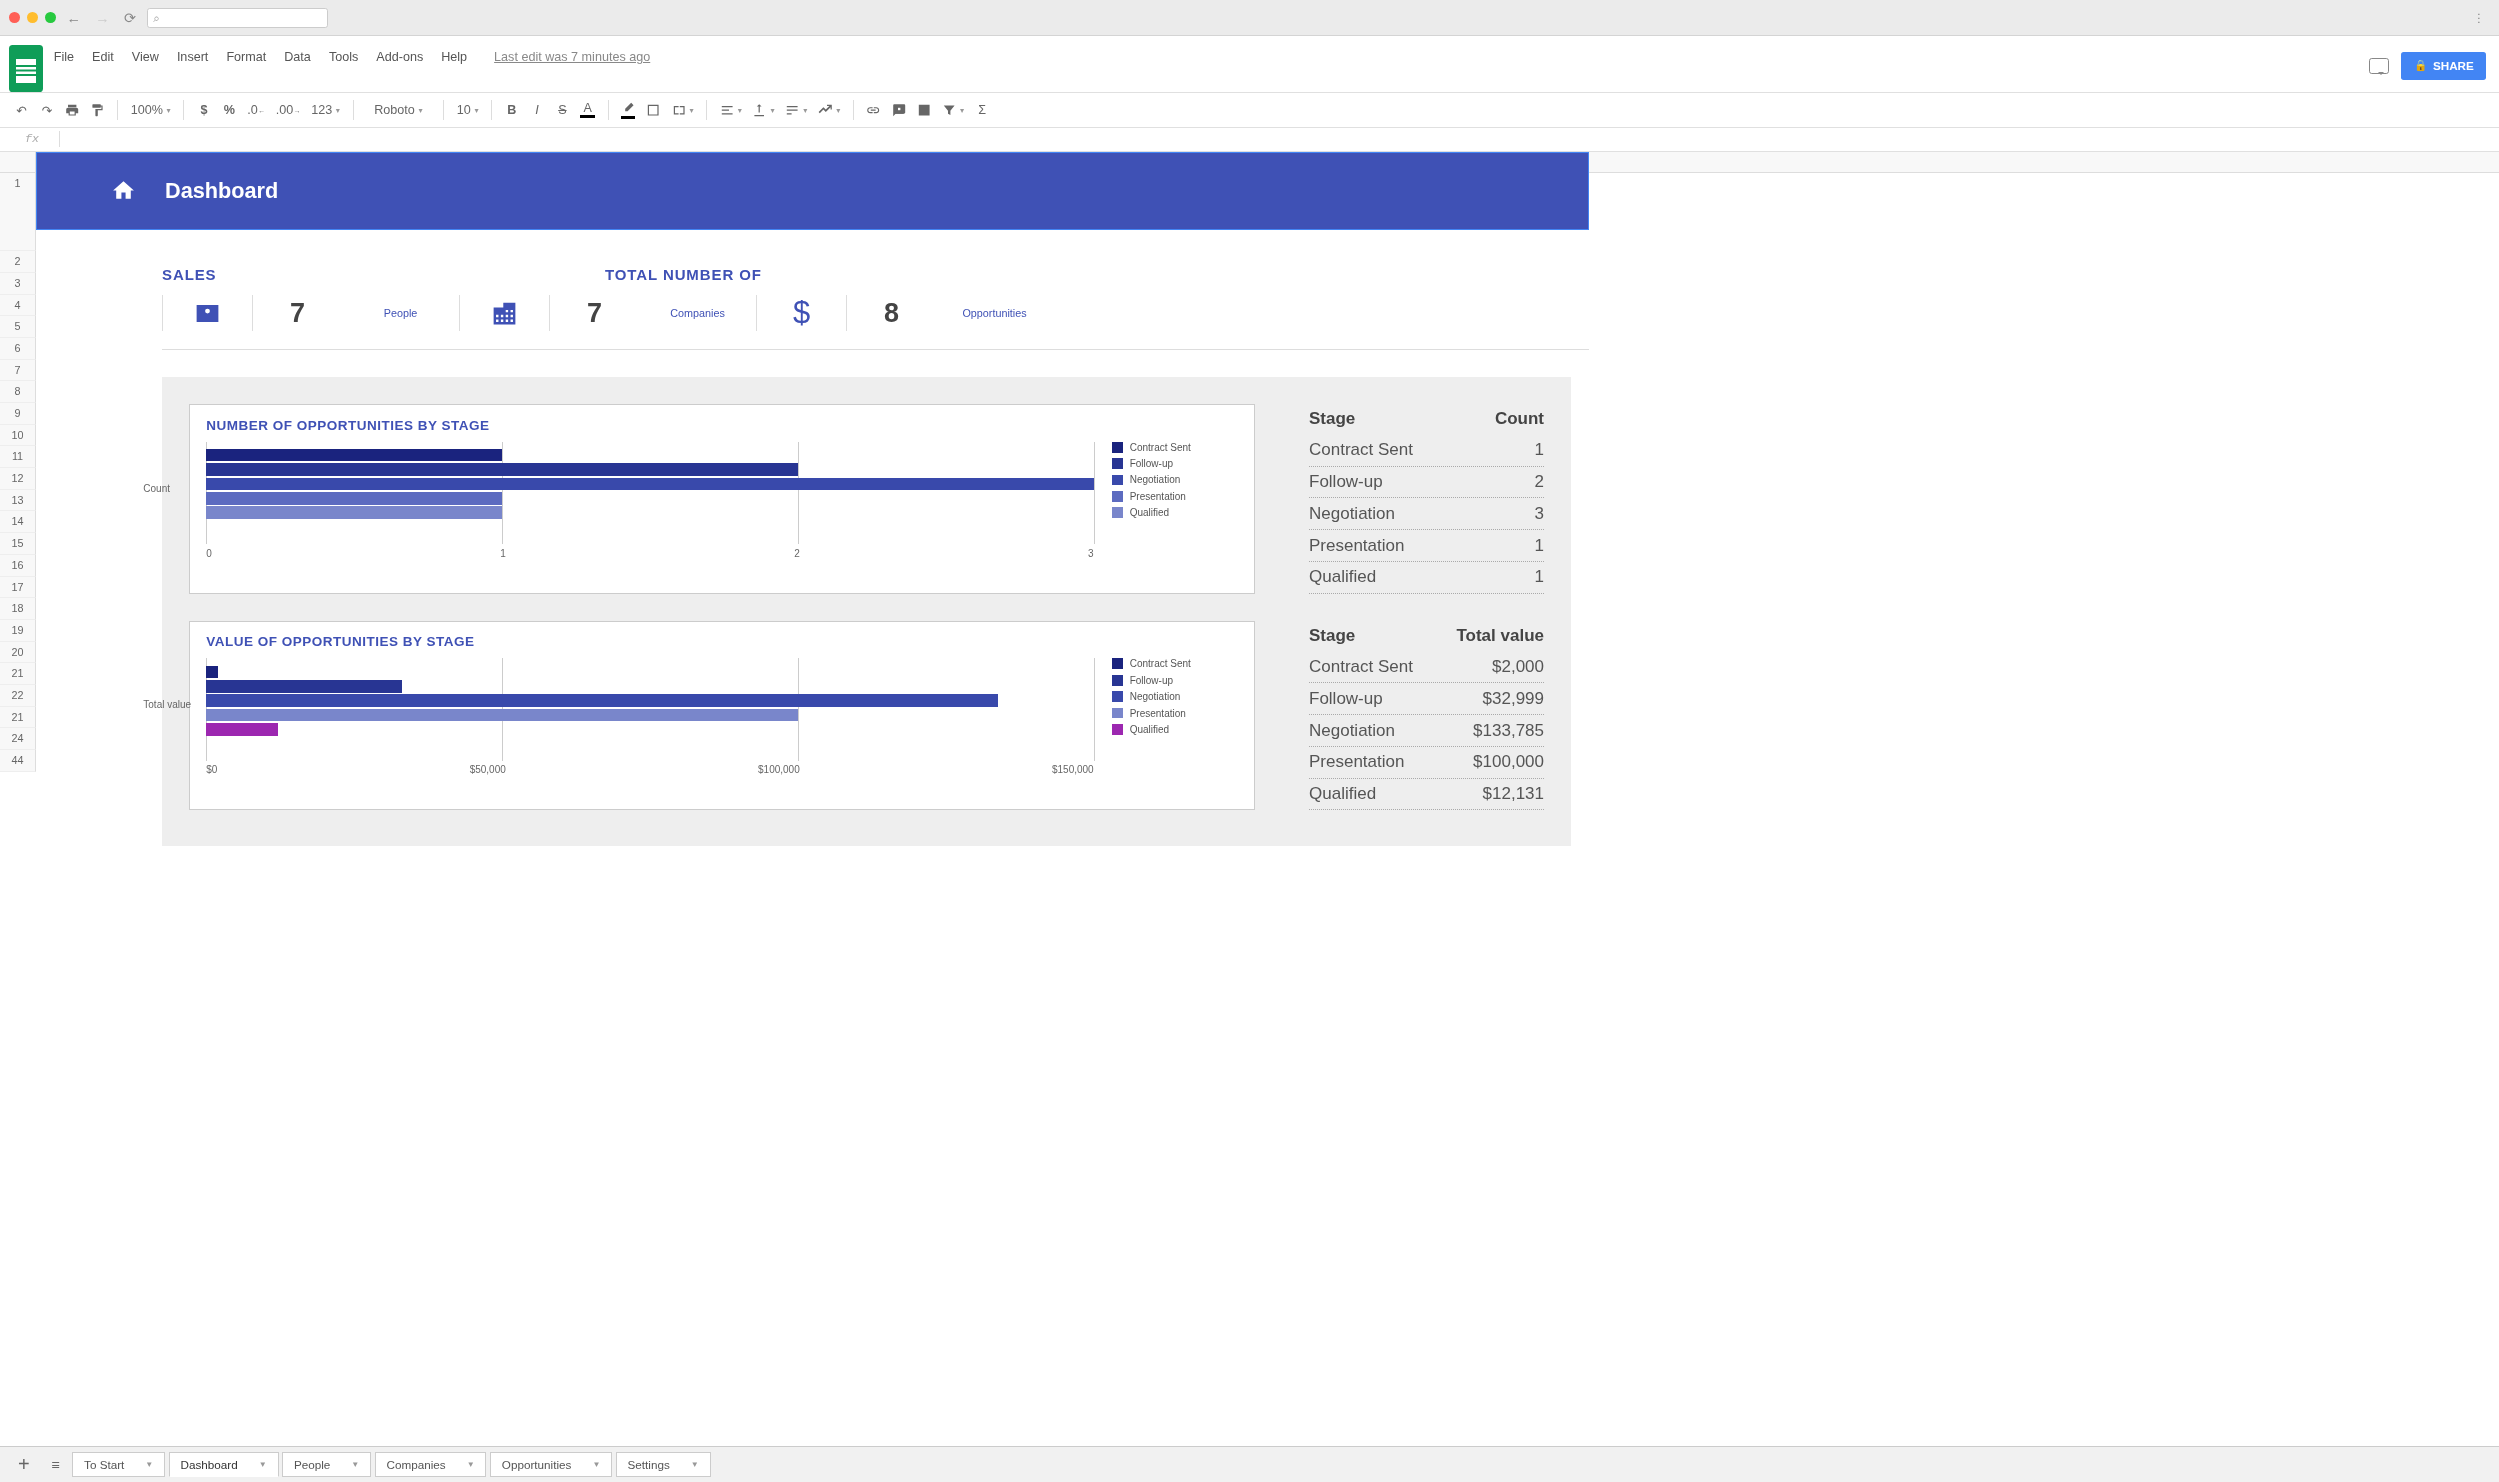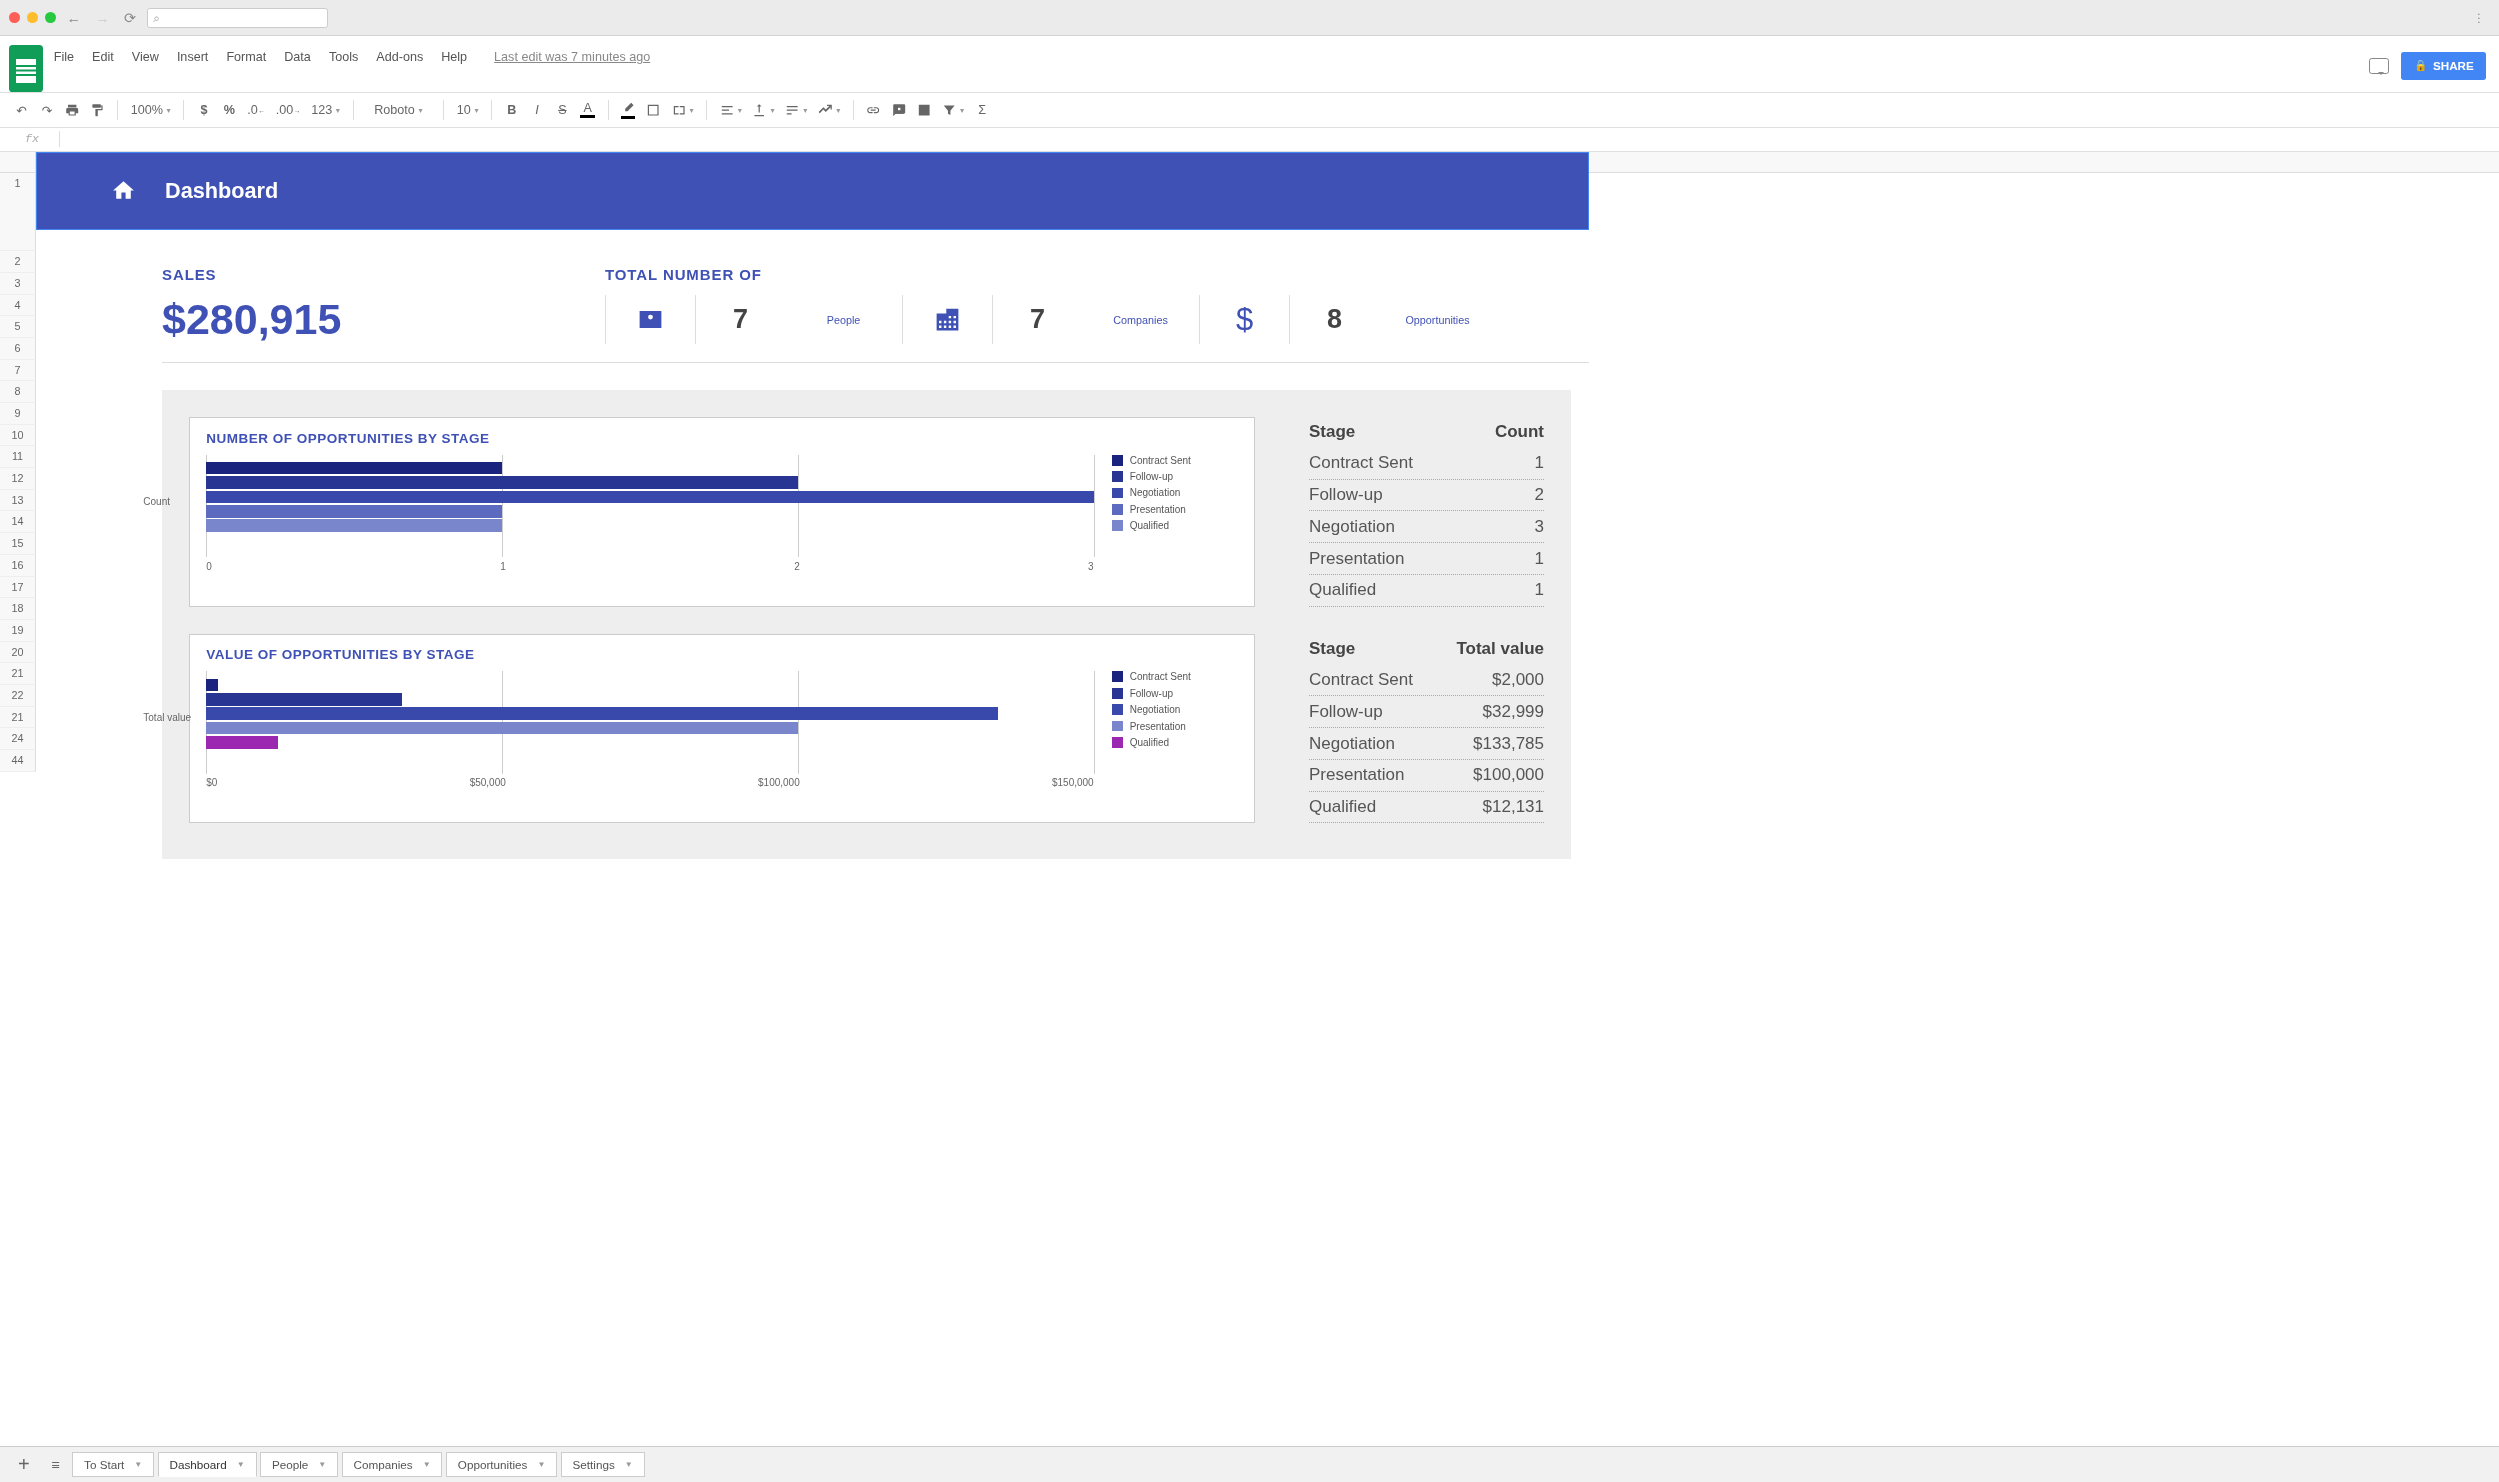--- a/index.html
+++ b/index.html
@@ -86,21 +86,21 @@
 .y-line{position:absolute;top:0;bottom:14.4px;width:0.9px;background:#ccc;}
 
 .side-table{width:235px;font-size:17px;}
 .side-table .hdr{display:flex;justify-content:space-between;font-weight:bold;color:#444;padding:5.4px 0;}
 .side-table .trow{display:flex;justify-content:space-between;padding:5.4px 0;border-bottom:0.9px dotted #aaa;color:#555;}
 
 
 .sheet-tabs{position:fixed;bottom:0;left:0;right:0;height:36px;background:#f1f1f1;border-top:0.9px solid #ccc;display:flex;align-items:center;padding:0 9px;gap:5.4px;}
 .sheet-tabs .add{font-size:20px;color:#666;padding:0 9px;cursor:pointer;}
 .sheet-tabs .all{font-size:14.4px;color:#666;padding:0 7.2px;cursor:pointer;}
-.tab{background:#fff;border:0.9px solid #ccc;padding:5.4px 10.8px;font-size:11.7px;color:#555;display:flex;align-items:center;gap:10px;cursor:pointer;}
+.tab{background:#fff;border:0.9px solid #ccc;padding:5.4px 10.8px;font-size:11.7px;color:#555;display:flex;align-items:center;gap:21px;cursor:pointer;}
 .tab .dd{font-size:8.1px;color:#999;}
 .tab.active{border-bottom:1.8px solid #fff;font-weight:500;color:#333;}
 </style>
 </head>
 <body>
 
 <div class="browser-bar">
   <div class="win-dot r"></div>
   <div class="win-dot y"></div>
   <div class="win-dot g"></div>
@@ -312,21 +312,20 @@
       </div>
 
       <div style="height:36px;"></div>
 
       <div class="kpi-row">
         <div class="kpi-labels">
           <span class="sales-lbl">SALES</span>
           <span>TOTAL NUMBER OF</span>
         </div>
         <div class="kpi-boxes">
-          <div class="sales-val">$280,915</div>
           <div class="kpi-cell ic">
               <svg width="29" height="29" viewBox="0 0 24 24" fill="#3f51b5">
                 <path d="M3 5h18v14H3zM12 8a2 2 0 100 4 2 2 0 000-4zm-4 8c0-1.5 2.7-2.3 4-2.3s4 .8 4 2.3v1H8z"></path>
               </svg>
             </div>
           <div class="kpi-cell num">7</div>
           <div class="kpi-cell lbl">People</div>
           <div class="kpi-cell ic">
               <svg width="29" height="29" viewBox="0 0 24 24" fill="#3f51b5">
                 <path d="M3 21V7h8V3h10v18H3zm10-2h2v-2h-2zm0-4h2v-2h-2zm0-4h2V9h-2zm4 8h2v-2h-2zm0-4h2v-2h-2zm0-4h2V9h-2zM5 19h2v-2H5zm0-4h2v-2H5zm4 4h2v-2H9zm0-4h2v-2H9z"></path>

